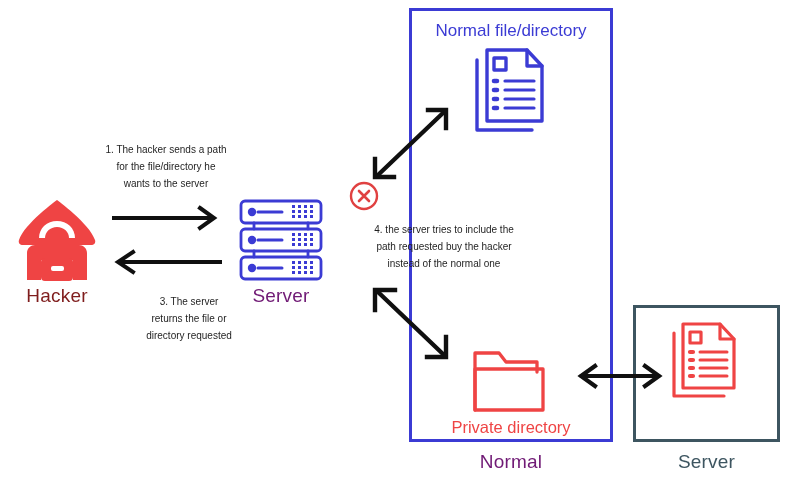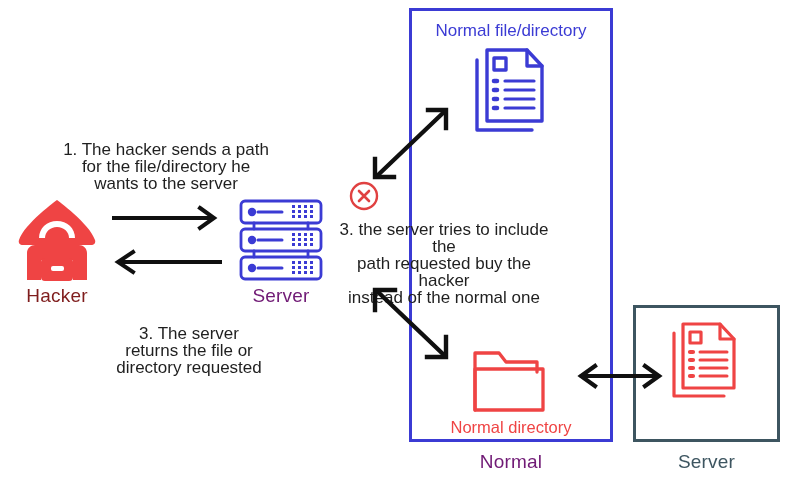--- a/index.html
+++ b/index.html
@@ -22,21 +22,21 @@
     width: 632px;
     height: 480px;
   }
 
   .abs { position: absolute; }
 
   
   .caption {
     position: absolute;
     text-align: center;
-    font-size: 17px;
+    font-size: 10px;
     line-height: 17px;
     color: #1f1f1f;
     white-space: pre-line;
   }
 
   .entity-label {
     position: absolute;
     text-align: center;
     font-size: 19px;
     line-height: 22px;
@@ -96,21 +96,21 @@
 
   <div class="abs" style="left:471px; top:347px; width:84px; height:70px;">
     <svg width="84" height="70" viewBox="0 0 84 70">
       <g fill="none" stroke="#ef4444" stroke-width="3.3" stroke-linejoin="round" stroke-linecap="round">
         <path d="M4,63 L4,6 L28,6 L35,15 L66,15 L66,25"></path>
         <path d="M12,22 L72,22 L72,63 L4,63 L4,22 Z"></path>
       </g>
     </svg>
   </div>
 
-  <div class="inner-label" style="left:409px; top:418px; width:204px;">Normal directory</div>
+  <div class="inner-label" style="left:409px; top:418px; width:204px;">Private directory</div>
 
   <div class="entity-label label-blue" style="left:409px; top:451px; width:204px;">Normal</div>
 
   <div class="panel panel-system" style="left:633px; top:305px; width:147px; height:137px;"></div>
 
   <div class="abs" style="left:668px; top:320px; width:78px; height:82px;">
     <svg width="78" height="82" viewBox="0 0 78 82">
       <g fill="none" stroke="#ef4444" stroke-width="3.2" stroke-linejoin="round" stroke-linecap="round">
         <path d="M6,13 L6,76 L56,76"></path>
         <path d="M15,4 L52,4 L66,19 L66,68 L15,68 Z"></path>
@@ -225,25 +225,25 @@
         <path d="M108,12 L8,12"></path>
         <path d="M21,2 L6,12 L21,22"></path>
       </g>
     </svg>
   </div>
 
   <div class="caption" style="left:60px; top:141px; width:212px;">1. The hacker sends a path
 for the file/directory he
 wants to the server</div>
 
-  <div class="caption" style="left:331px; top:221px; width:226px;">3. the server tries to include the
+  <div class="caption" style="left:331px; top:221px; width:226px;">4. the server tries to include the
 path requested buy the hacker
 instead of the normal one</div>
 
-  <div class="caption" style="left:104px; top:293px; width:170px;margin-top:32px;">3. The server
+  <div class="caption" style="left:104px; top:293px; width:170px;">3. The server
 returns the file or
 directory requested</div>
 
   <div class="abs" style="left:348px; top:180px; width:32px; height:32px;">
     <svg width="32" height="32" viewBox="0 0 32 32">
       <circle cx="16" cy="16" r="13" fill="none" stroke="#e04141" stroke-width="2.4"></circle>
       <path d="M11,11 L21,21 M21,11 L11,21" stroke="#e04141" stroke-width="2.6" stroke-linecap="round"></path>
     </svg>
   </div>
 

